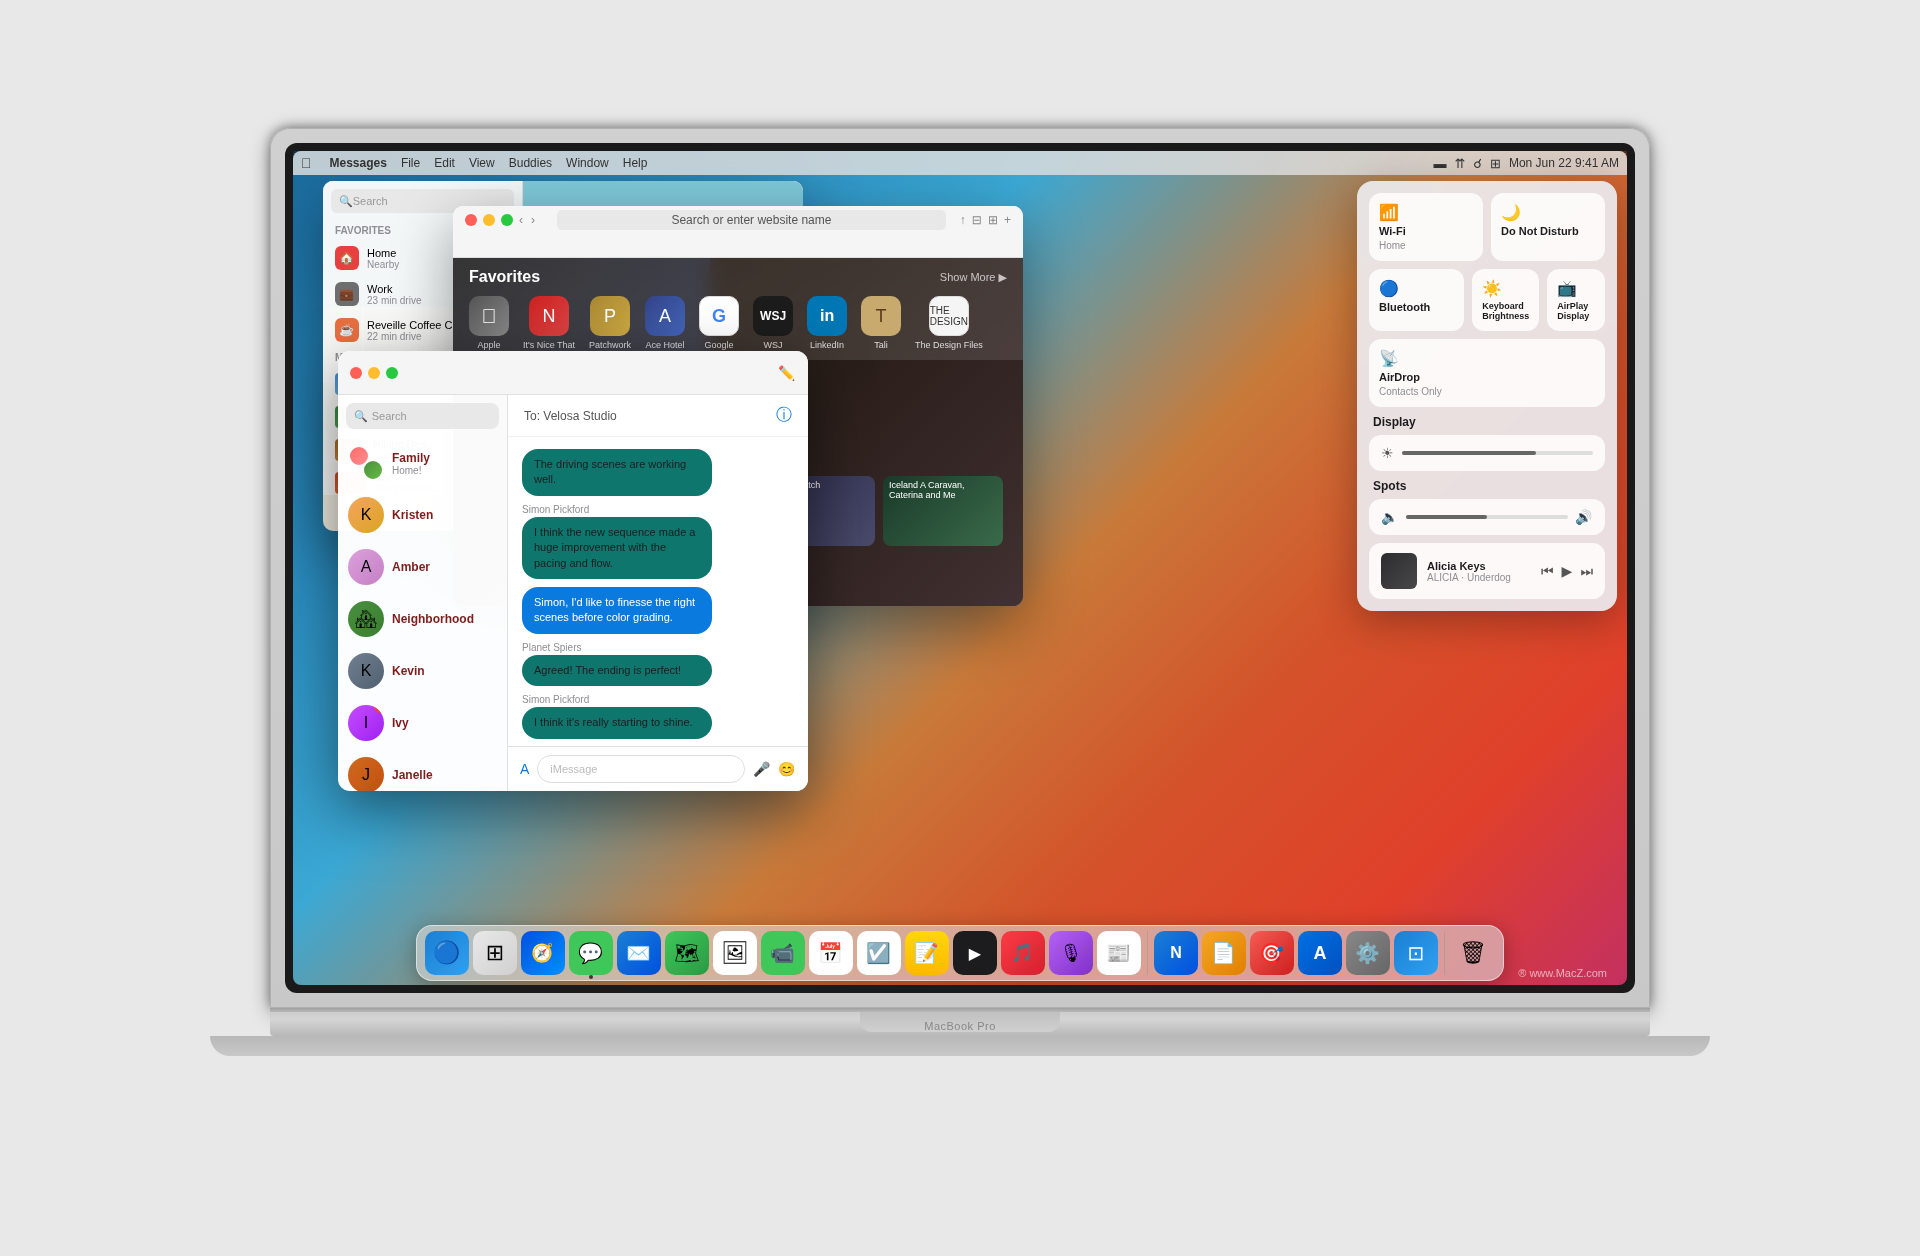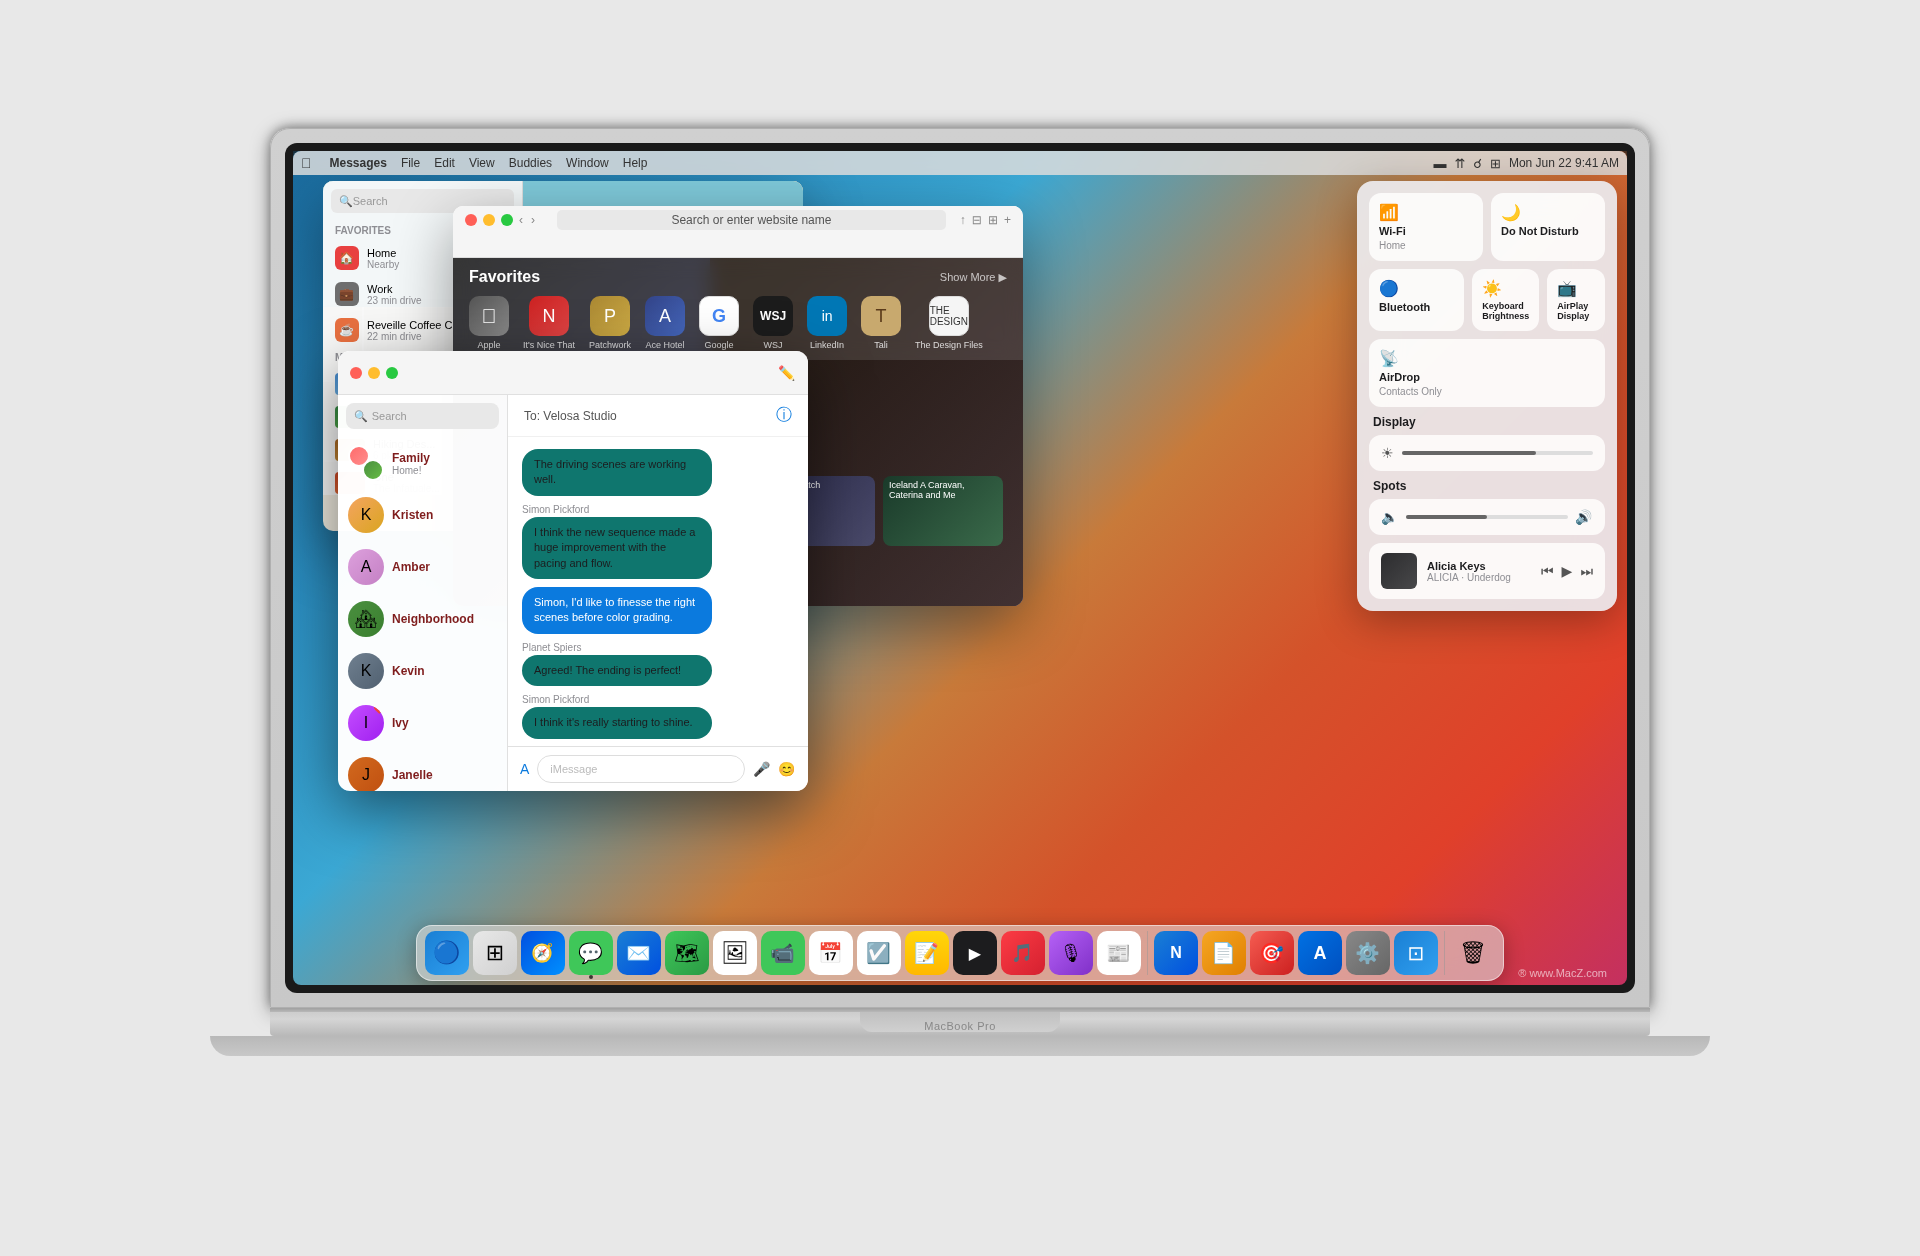--- a/index.html
+++ b/index.html
@@ -949,21 +949,21 @@
                     </div>
                     <div class="fav-icon-item">
                       <div class="fav-icon fav-google" style="color:#4285f4;font-weight:800;">G</div>
                       <span class="fav-label">Google</span>
                     </div>
                     <div class="fav-icon-item">
                       <div class="fav-icon fav-wsj" style="font-size:12px;font-weight:800;">WSJ</div>
                       <span class="fav-label">WSJ</span>
                     </div>
                     <div class="fav-icon-item">
-                      <div class="fav-icon fav-linkedin" style="font-size:14px;font-weight:400;">in</div>
+                      <div class="fav-icon fav-linkedin" style="font-size:16px;font-weight:700;">in</div>
                       <span class="fav-label">LinkedIn</span>
                     </div>
                     <div class="fav-icon-item">
                       <div class="fav-icon fav-tali" style="color:#5a3a1a;">T</div>
                       <span class="fav-label">Tali</span>
                     </div>
                     <div class="fav-icon-item">
                       <div class="fav-icon fav-design" style="color:#333;font-size:10px;">THE<br>DESIGN</div>
                       <span class="fav-label">The Design Files</span>
                     </div>

